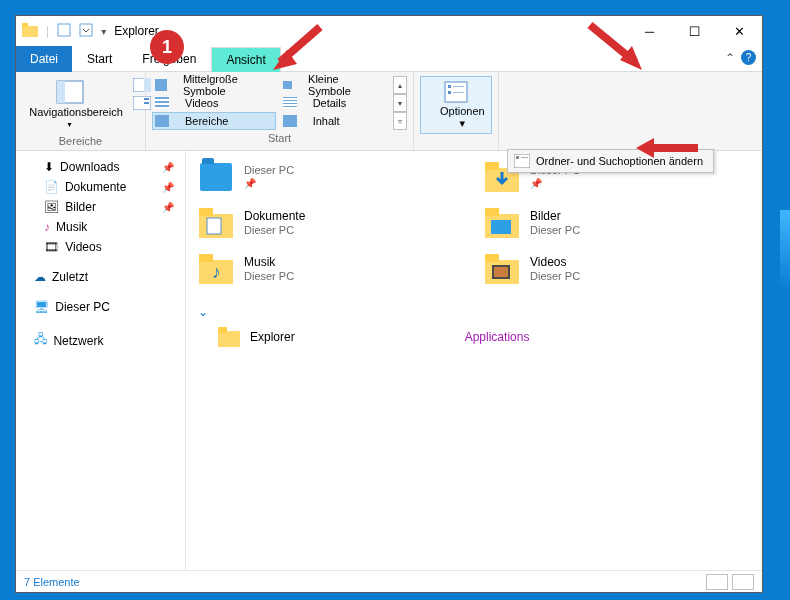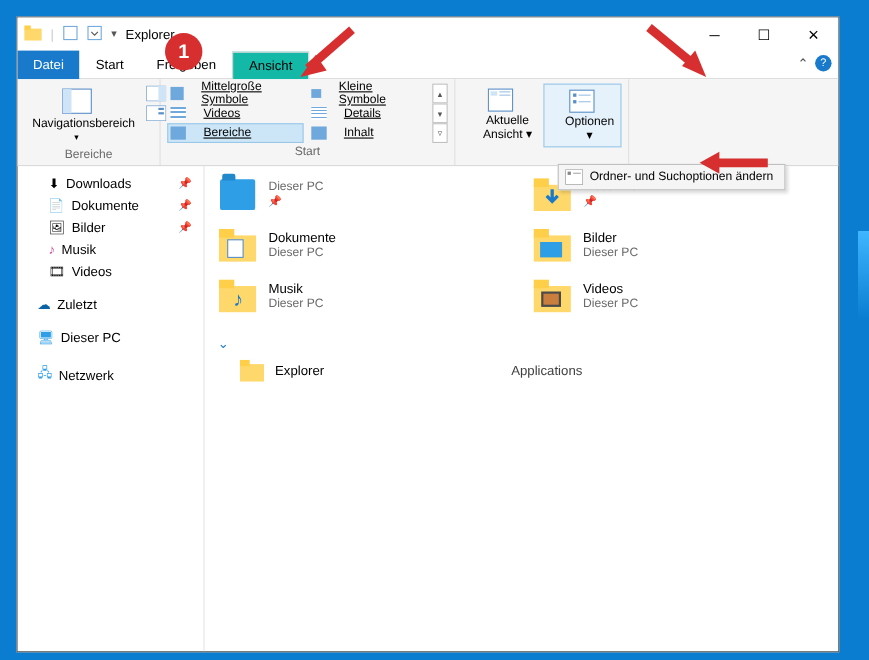--- a/index.html
+++ b/index.html
@@ -6,31 +6,31 @@
 body { background: #0a7dd1; width: 790px; height: 600px; position: relative; overflow: hidden; }
 .window { position: absolute; left: 15px; top: 15px; width: 748px; height: 578px; background: #fff; border: 1px solid #5a5a5a; display: flex; flex-direction: column; }
 .titlebar { height: 30px; display: flex; align-items: center; background: #fff; font-size: 12px; }
 .titlebar .qat { display: flex; align-items: center; gap: 8px; padding-left: 6px; }
 .titlebar .title { margin-left: 8px; }
 .winbtns { margin-left: auto; display: flex; }
 .winbtn { width: 45px; height: 30px; display: flex; align-items: center; justify-content: center; font-size: 13px; }
 .tabs { height: 26px; display: flex; align-items: flex-start; background: #fff; font-size: 12px; border-bottom: 1px solid #dadada; position: relative; }
 .tab-datei { background: #1979ca; color: #fff; padding: 4px 14px; height: 26px; display: flex; align-items: center; }
 .tab { padding: 4px 14px; height: 26px; display: flex; align-items: center; border: 1px solid transparent; }
-.tab.active { background: #14b8a6; border: 1px solid #dadada; border-bottom: 1px solid #f5f5f5; position: relative; top: 1px; }
+.tab.active { background: #5eead4; border: 1px solid #dadada; border-bottom: 1px solid #f5f5f5; position: relative; top: 1px; }
 .helpcorner { position: absolute; right: 6px; top: 4px; display: flex; align-items: center; gap: 6px; font-size: 12px; }
 .help-q { background: #1979ca; color: #fff; width: 15px; height: 15px; border-radius: 50%; display: flex; align-items: center; justify-content: center; font-size: 10px; }
 .ribbon { background: #f5f5f5; border-bottom: 1px solid #dadada; display: flex; font-size: 11px; position: relative; }
 .rgrp { border-right: 1px solid #e0e0e0; padding: 4px 6px 2px; display: flex; flex-direction: column; align-items: center; }
 .rgrp-title { color: #6a6a6a; font-size: 11px; margin-top: 2px; }
 .rgrp-body { display: flex; align-items: flex-start; gap: 4px; }
 .bigbtn { display: flex; flex-direction: column; align-items: center; gap: 2px; padding: 4px 6px; min-width: 60px; }
 .bigbtn .biglabel { text-align: center; line-height: 12px; margin-left: 13px; }
 .layout-grid { display: grid; grid-template-columns: auto auto; gap: 0 4px; }
-.layout-item { display: flex; align-items: center; gap: 16px; padding: 1px 6px 1px 2px; height: 18px; border: 1px solid transparent; text-decoration: underline; }
+.layout-item { display: flex; align-items: center; gap: 16px; padding: 1px 6px 1px 2px; height: 18px; border: 1px solid transparent; }
 .layout-item.sel { background: #cde6f7; border: 1px solid #98c7e8; }
 .layout-scroll { display: flex; flex-direction: column; margin-left: 2px; }
 .layout-scroll div { width: 14px; height: 18px; border: 1px solid #c0c0c0; background: #fff; display: flex; align-items: center; justify-content: center; font-size: 8px; color: #555; }
 .content { flex: 1; display: flex; min-height: 0; }
 .nav { width: 170px; border-right: 1px solid #e5e5e5; padding: 6px 0; font-size: 12px; overflow: hidden; }
 .nav-item { display: flex; align-items: center; gap: 6px; padding: 3px 8px 3px 28px; position: relative; }
 .nav-item .pin { position: absolute; right: 10px; color: #666; font-size: 10px; }
 .main { flex: 1; padding: 8px 12px; font-size: 12px; overflow: auto; }
 .tiles { display: grid; grid-template-columns: 1fr 1fr; gap: 10px 20px; }
 .tile { display: flex; align-items: center; gap: 10px; }
@@ -155,30 +155,20 @@
           <div>▴</div>
           <div>▾</div>
           <div>▿</div>
         </div>
       </div>
       <div class="rgrp-title">Start</div>
     </div>
 
     <div class="rgrp">
       <div class="rgrp-body">
-        <div class="bigbtn">
-          <svg width="24" height="22">
-              <rect x="1" y="1" width="22" height="20" fill="#fff" stroke="#5a8fc7"></rect>
-              <rect x="3" y="3" width="6" height="4" fill="#cfe4f7"></rect>
-              <rect x="11" y="3" width="10" height="1" fill="#9bc1e6"></rect>
-              <rect x="11" y="6" width="10" height="1" fill="#9bc1e6"></rect>
-            </svg>
-          <div class="biglabel" style="white-space:pre-line">Aktuelle
-Ansicht ▾</div>
-        </div>
         <div class="bigbtn opt-highlight">
           <svg width="24" height="22">
               <rect x="1" y="1" width="22" height="20" fill="#fff" stroke="#5a8fc7"></rect>
               <rect x="4" y="4" width="3" height="3" fill="#5a8fc7"></rect>
               <rect x="9" y="5" width="11" height="1" fill="#9bc1e6"></rect>
               <rect x="4" y="10" width="3" height="3" fill="#5a8fc7"></rect>
               <rect x="9" y="11" width="11" height="1" fill="#9bc1e6"></rect>
             </svg>
           <div class="biglabel" style="white-space:pre-line">Optionen
 ▾</div>
@@ -323,26 +313,33 @@
             <span>⌄</span>
           </div>
         <div class="recent-row">
           <div style="display:flex;align-items:center;gap:10px">
             <svg width="22" height="20">
                 <rect x="0" y="4" width="22" height="16" fill="#ffd86b"></rect>
                 <rect x="0" y="0" width="9" height="6" fill="#ffcf4a"></rect>
               </svg>
             <span>Explorer</span>
           </div>
-          <span style="margin-left:150px;color:#404040">Applications</span>
-        </div>
-      </div>
-    </div>
-  </div>
-
+          <span style="margin-left:150px;color:#a21caf">Applications</span>
+        </div>
+      </div>
+    </div>
+  </div>
+
+  <div class="status">
+    <span>7 Elemente</span>
+    <div class="right">
+      <div class="viewbtn"></div>
+      <div class="viewbtn"></div>
+    </div>
+  </div>
 </div>
 
 <div class="badge1">1</div>
 <div class="arrow" style="left:265px;top:22px">
     <svg width="60" height="50">
       <path d="M55 5 L15 40" stroke="#d72f2f" stroke-width="8" fill="none"></path>
       <path d="M8 48 L22 28 L32 42 Z" fill="#d72f2f"></path>
     </svg>
   </div>
 <div class="arrow" style="left:580px;top:20px">

